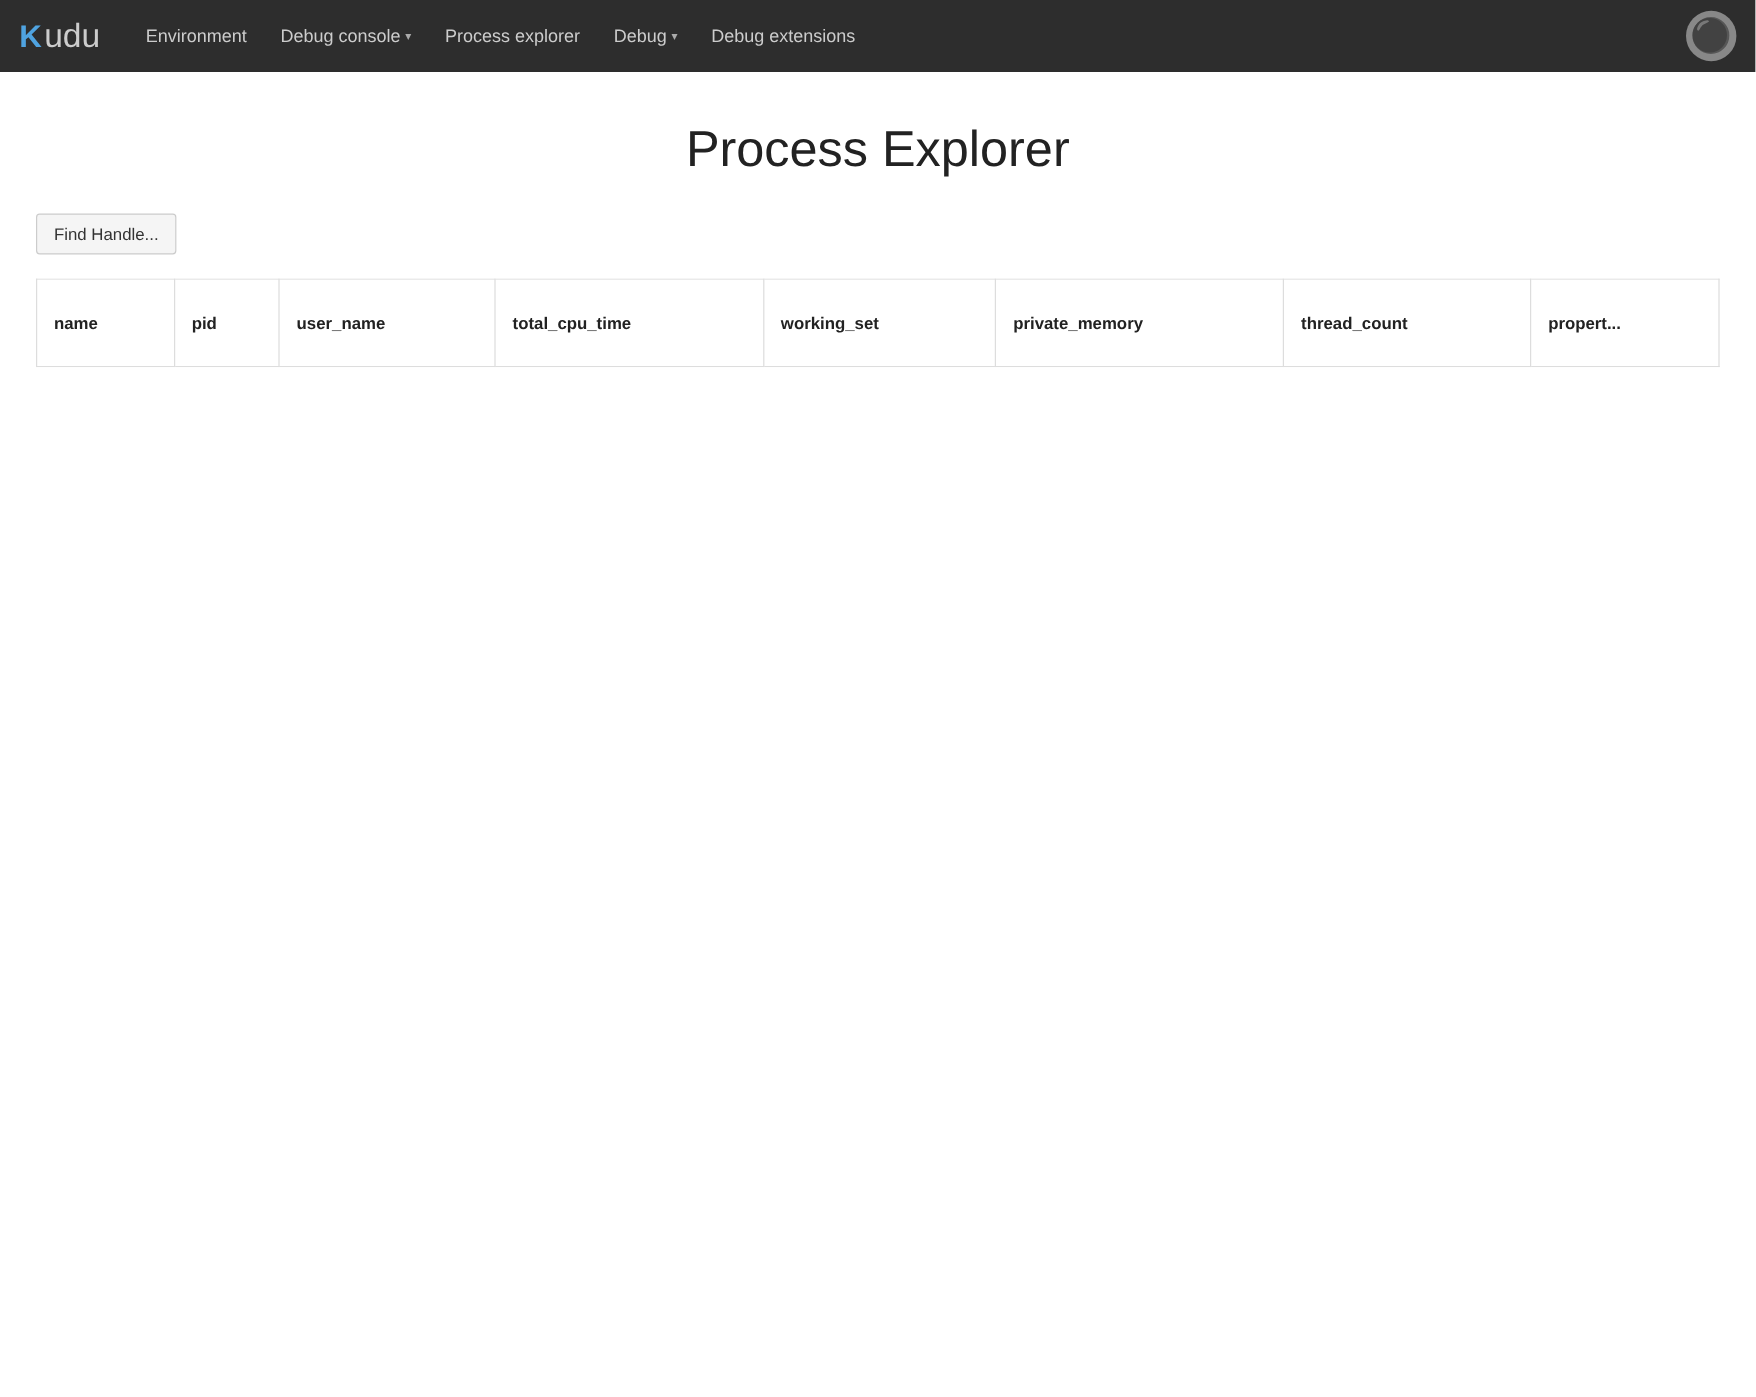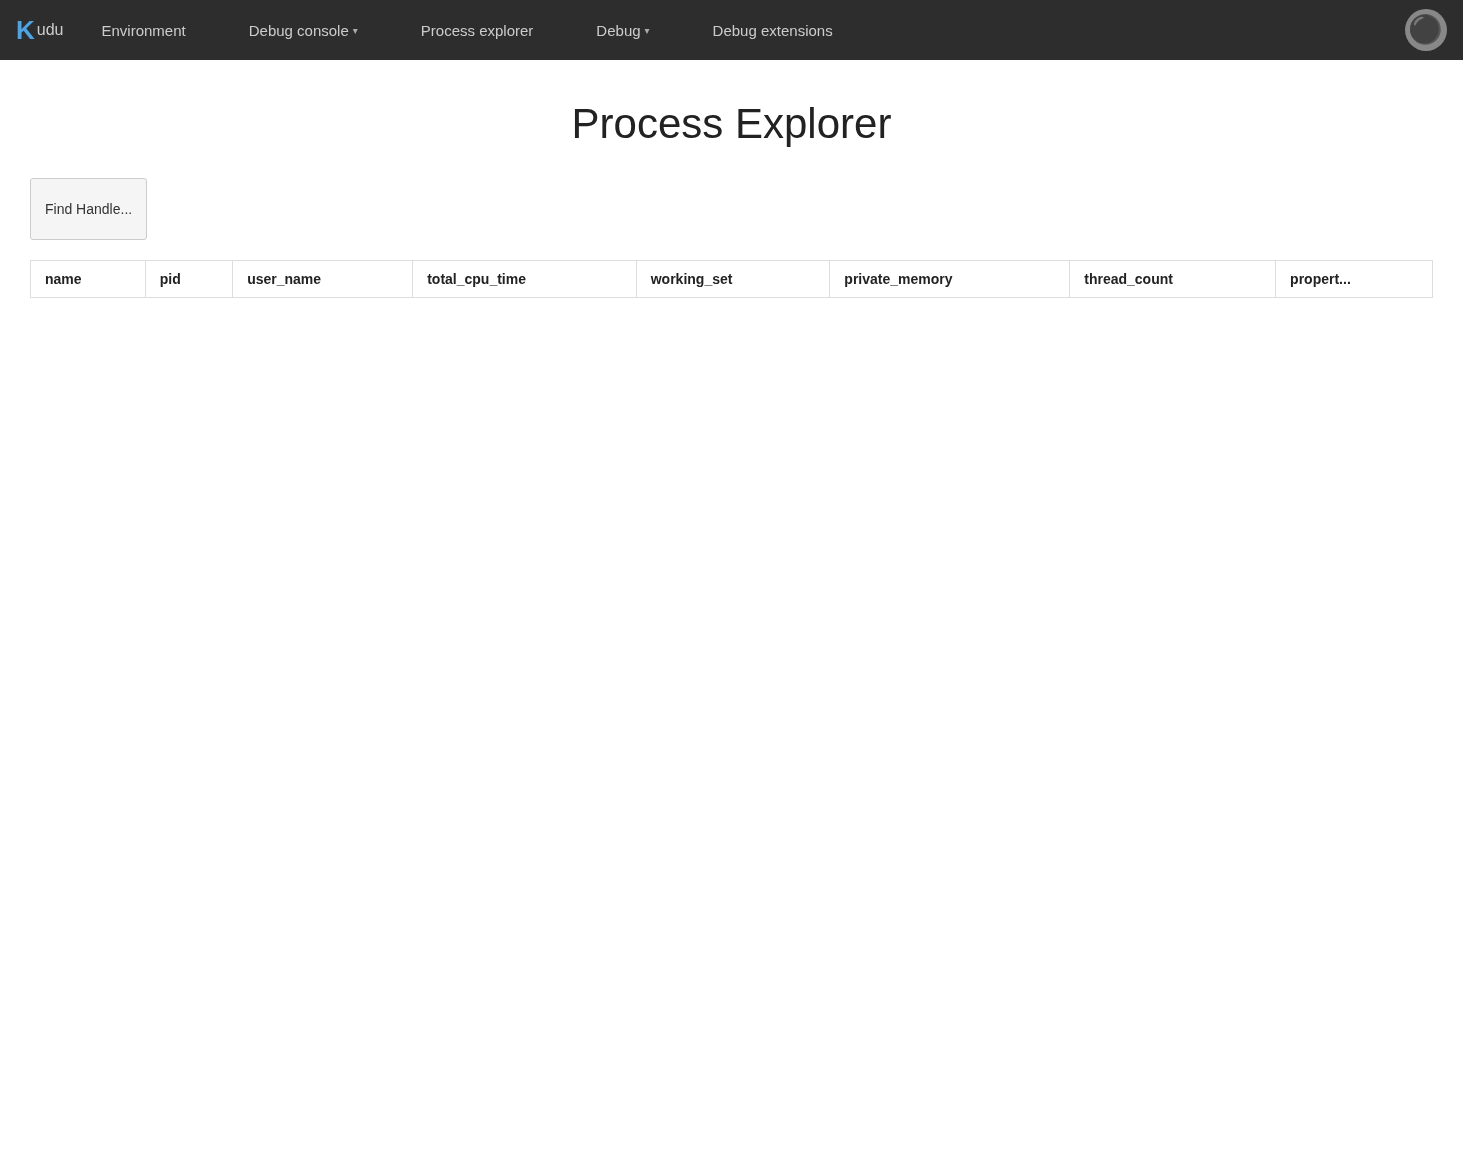--- a/index.html
+++ b/index.html
@@ -32,31 +32,30 @@
     }
 
     .kudu-logo-k {
       font-size: 26px;
       font-weight: bold;
       color: #4fa3e0;
       margin-right: 2px;
     }
 
     .kudu-logo-text {
-      font-size: 16px;
+      font-size: 28px;
       font-weight: 400;
       color: #cccccc;
     }
 
     .navbar-nav {
       display: flex;
       align-items: center;
       list-style: none;
       flex: 1;
-      gap: 35px;
     }
 
     .nav-item {
       position: relative;
     }
 
     .nav-link {
       color: #cccccc;
       text-decoration: none;
       padding: 8px 14px;
@@ -107,42 +106,42 @@
 
     .toolbar {
       margin-bottom: 20px;
       padding: 0 10px;
     }
 
     .find-handle-btn {
       background: #f5f5f5;
       border: 1px solid #cccccc;
       color: #333;
-      padding: 22px 14px;
+      padding: 8px 14px;
       font-size: 14px;
       border-radius: 3px;
       cursor: pointer;
     }
 
     
     .process-table-wrapper {
       overflow-x: auto;
       padding: 0 10px;
     }
 
     .process-table {
       width: 100%;
       border-collapse: collapse;
       border: 1px solid #dddddd;
       min-width: 900px;
     }
 
     .process-table th {
       border: 1px solid #dddddd;
-      padding: 10px 14px;
+      padding: 28px 14px;
       text-align: left;
       font-weight: 700;
       font-size: 14px;
       color: #222;
       background: #ffffff;
       white-space: nowrap;
     }
   </style>
 </head>
 <body>

